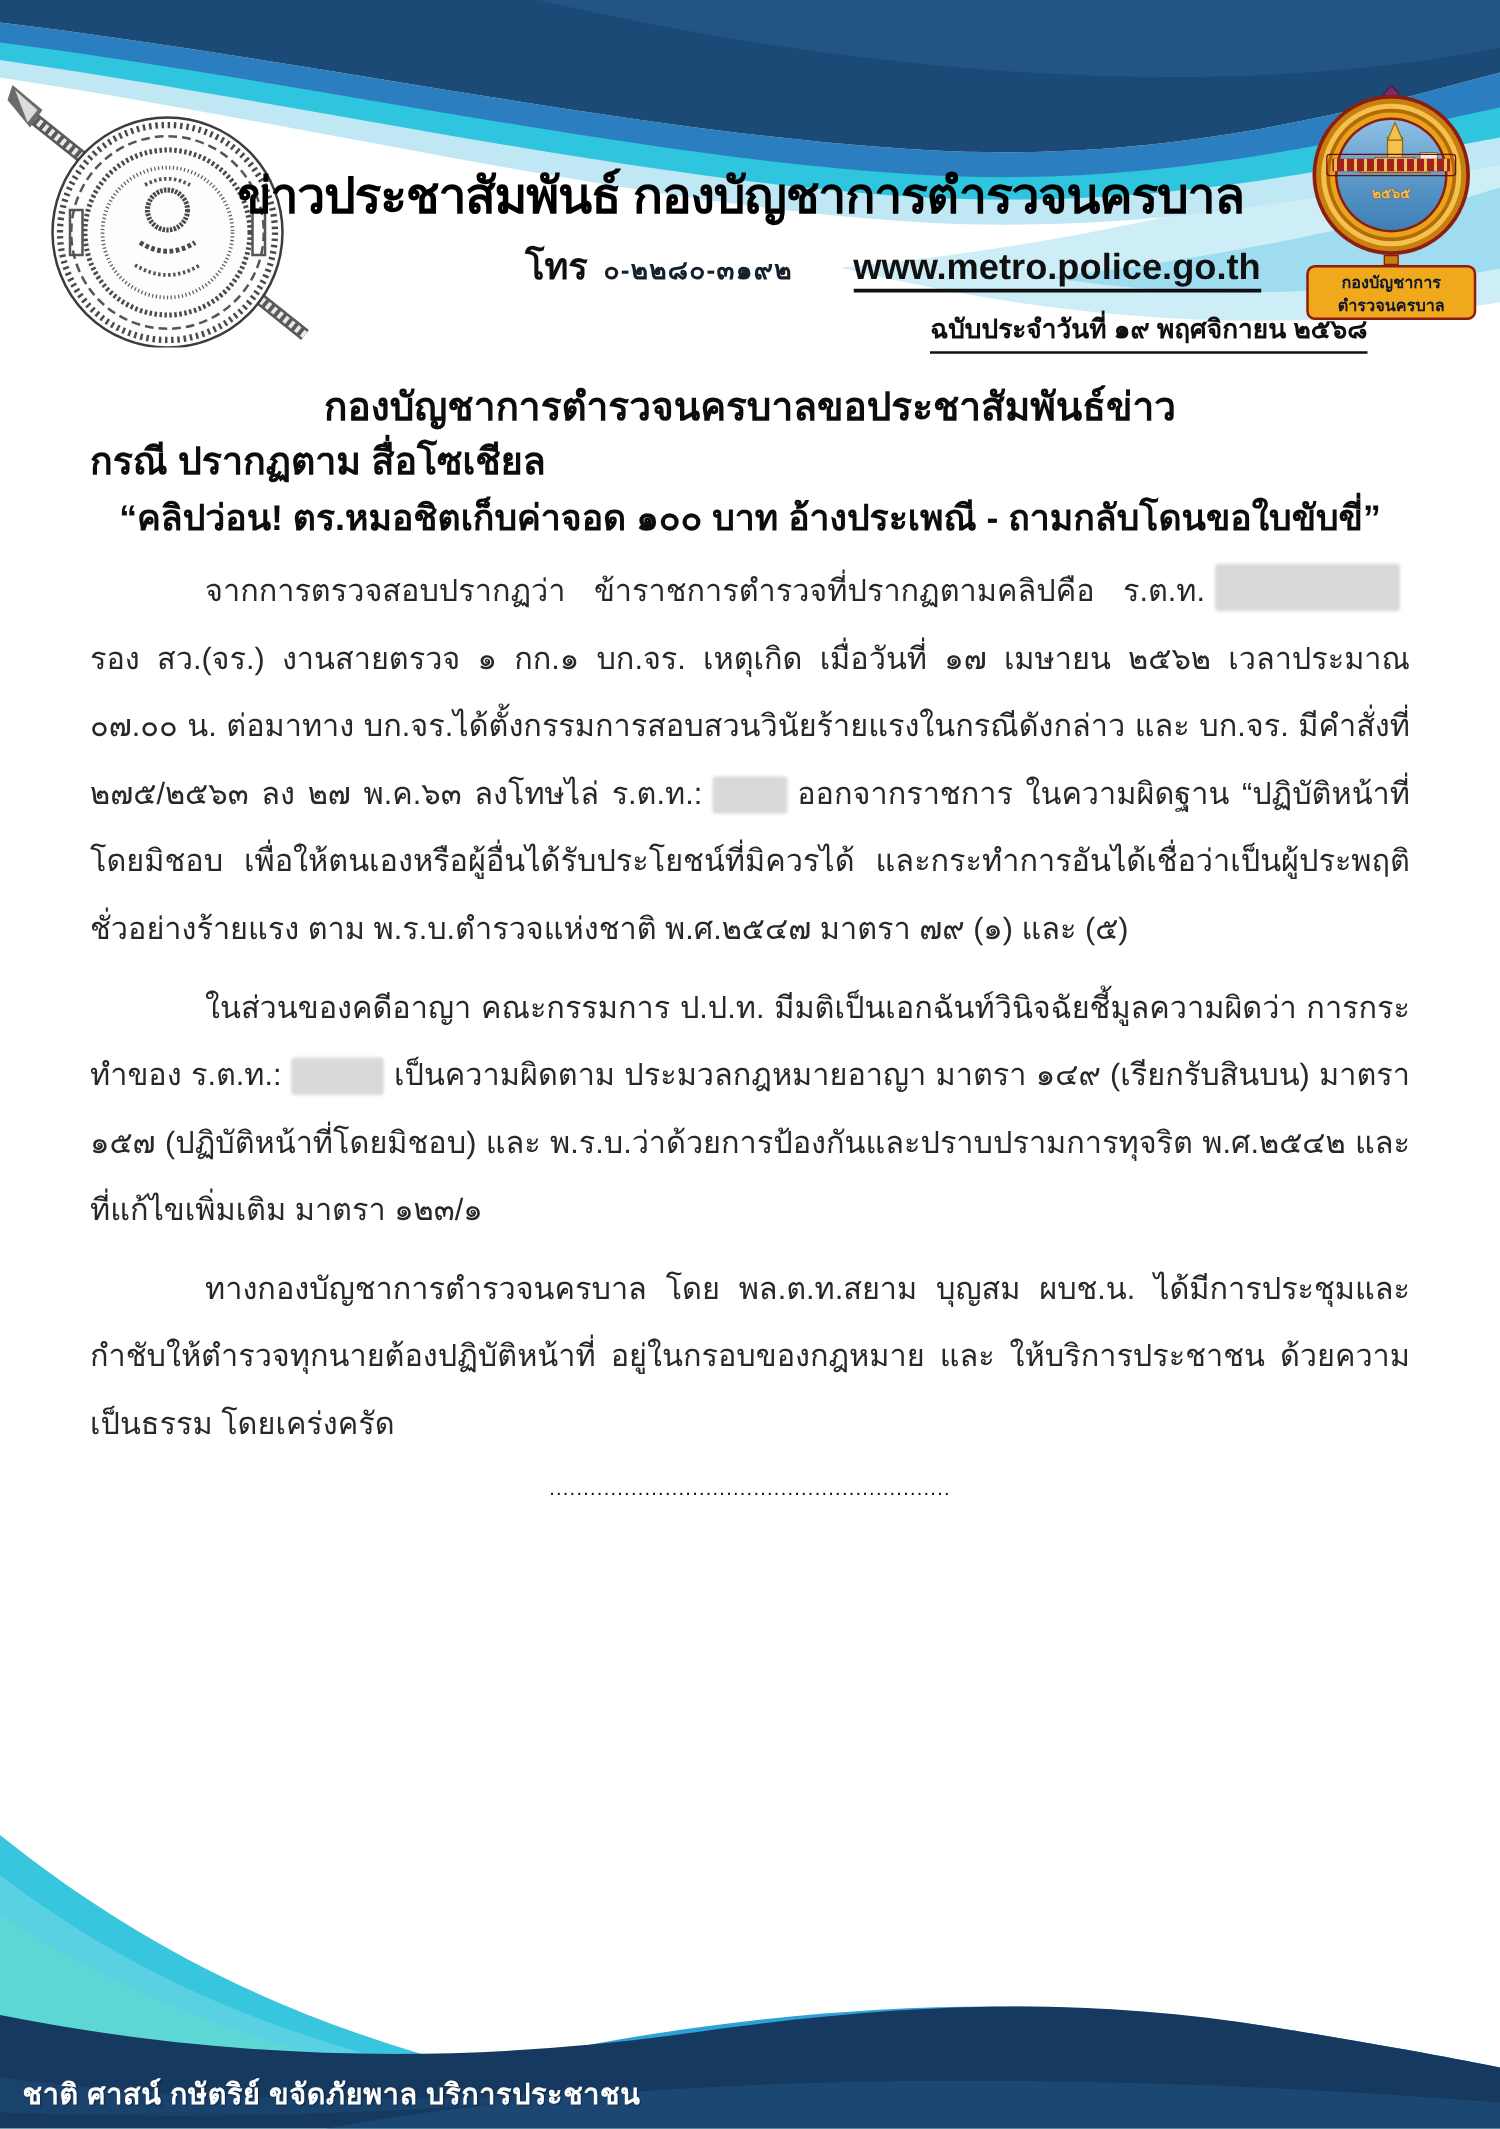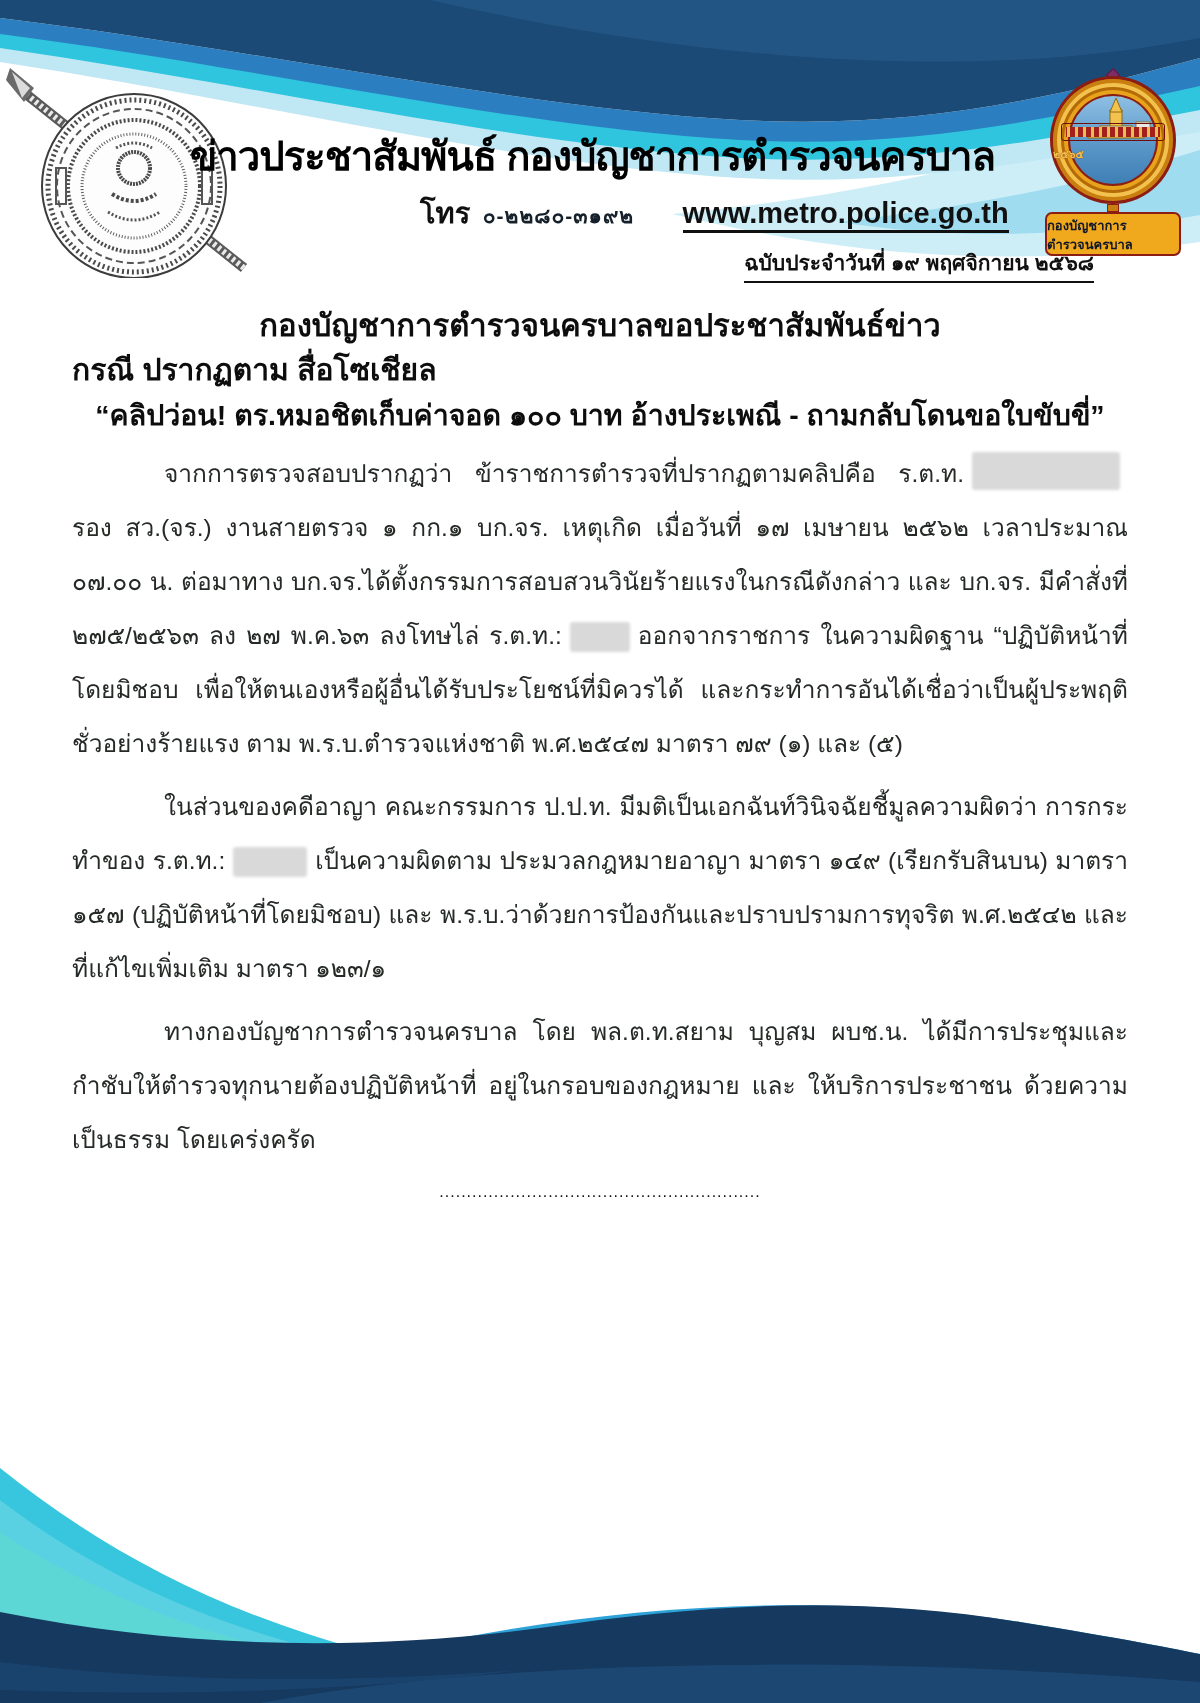--- a/index.html
+++ b/index.html
@@ -27,21 +27,21 @@
   .hdr-contact .url {
     font-size:29px; font-weight:700; color:#101010; text-decoration:none;
     border-bottom:3px solid #101010; padding-bottom:1px; cursor:pointer;margin-left:36px;
   }
   .issue-date {
     position:absolute; top:246px; right:106px;
     font-size:21px; font-weight:700; color:#101010;
     border-bottom:2px solid #101010; padding-bottom:2px; white-space:nowrap;
   }
   
-  .emblem { position:absolute; top:70px; left:1041px; width:144px; height:182px; text-align:left; }
+  .emblem { position:absolute; top:70px; left:1041px; width:144px; height:182px; text-align:center; }
   .emblem .crown { width:10px; height:10px; background:#7c2d64; margin:0 auto -4px; transform:rotate(45deg); border:1px solid #5a1443; }
   .emblem .oval {
     position:relative; width:126px; height:128px; margin:0 auto; border-radius:50%;
     background:#e8a31c; border:3px solid #8c1d12;
     box-shadow: inset 0 0 0 4px #c97f10, inset 0 0 0 8px #f3c14d, inset 0 0 0 11px #b56a08;
   }
   .emblem .oval-inner {
     position:absolute; top:15px; left:15px; right:15px; bottom:15px; border-radius:50%;
     background:linear-gradient(#8fc0e4 0%, #5b97c8 55%, #3e7fb5 100%);
     border:2px solid #8c1d12; overflow:hidden;
@@ -179,14 +179,15 @@
     <path d="M0,100 C130,200 290,258 500,283 C370,290 160,284 0,252 Z" fill="#74dbe8" opacity="0.55"></path>
 
     <path d="M460,238 C650,202 840,194 1020,222 C1120,238 1180,250 1200,254 L1200,276 C1100,262 1000,244 900,236 C760,226 640,232 460,258 Z" fill="#2da2d8"></path>
 
     <path d="M0,212 C180,248 360,252 540,228 C720,202 860,196 1020,222 C1120,238 1180,250 1200,254 L1200,303 L0,303 Z" fill="#16395f"></path>
 
     <path d="M260,303 C480,262 820,252 1200,282 L1200,303 Z" fill="#1d4a77" opacity="0.85"></path>
     <path d="M0,262 C160,282 340,284 520,270 C360,292 160,296 0,290 Z" fill="#1d4a77" opacity="0.6"></path>
   </svg>
 
+  <div class="motto">ชาติ ศาสน์ กษัตริย์ ขจัดภัยพาล บริการประชาชน</div>
 
 </div>
 
 </body></html>

